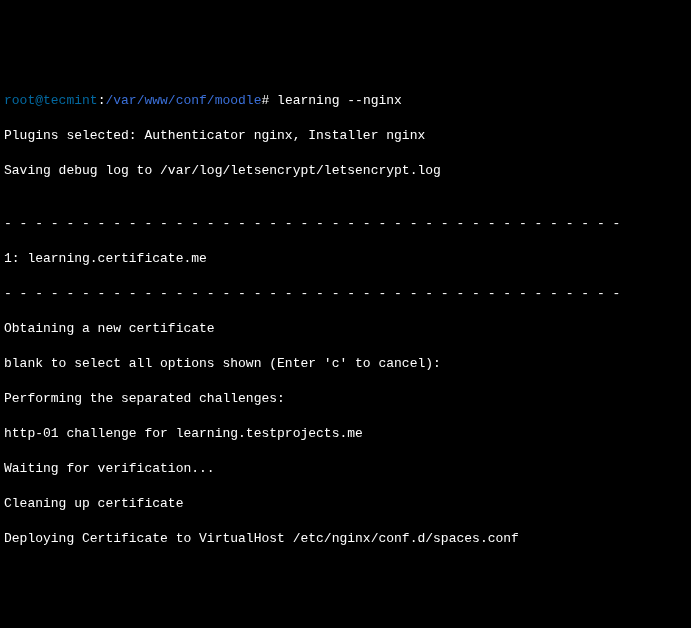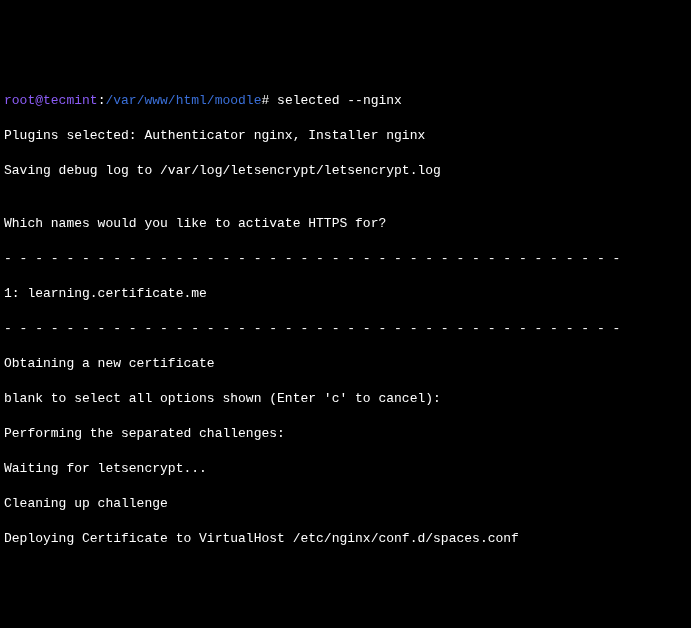--- a/index.html
+++ b/index.html
@@ -19,46 +19,46 @@
       overflow: hidden;
       white-space: pre-wrap;
     }
     .terminal {
       width: 100%;
     }
     .line {
       display: block;
     }
     .prompt-red {
-      color: #8b5cf6;
+      color: #0369a1;
       margin-top: 36px;
     }
     .prompt-blue {
       color: #3a6fd8;
     }
   </style>
 </head>
 <body>
 
 
 
 <div class="terminal">
-<span class="line"><span class="prompt-red">root@tecmint</span><span>:</span><span class="prompt-blue">/var/www/html/moodle</span><span># </span><span>selected --nginx</span></span>
+<span class="line"><span class="prompt-red">root@tecmint</span><span>:</span><span class="prompt-blue">/var/www/conf/moodle</span><span># </span><span>learning --nginx</span></span>
 <span class="line">Plugins selected: Authenticator nginx, Installer nginx</span>
 <span class="line">Saving debug log to /var/log/letsencrypt/letsencrypt.log</span>
 <span class="line"></span>
-<span class="line">Which names would you like to activate HTTPS for?</span>
 <span class="line">- - - - - - - - - - - - - - - - - - - - - - - - - - - - - - - - - - - - - - - -</span>
 <span class="line">1: learning.certificate.me</span>
 <span class="line">- - - - - - - - - - - - - - - - - - - - - - - - - - - - - - - - - - - - - - - -</span>
 <span class="line">Obtaining a new certificate</span>
 <span class="line">blank to select all options shown (Enter 'c' to cancel):</span>
 <span class="line">Performing the separated challenges:</span>
-<span class="line">Waiting for letsencrypt...</span>
-<span class="line">Cleaning up challenge</span>
+<span class="line">http-01 challenge for learning.testprojects.me</span>
+<span class="line">Waiting for verification...</span>
+<span class="line">Cleaning up certificate</span>
 <span class="line">Deploying Certificate to VirtualHost /etc/nginx/conf.d/spaces.conf</span>
 
 <span class="line"></span>
 
 
 
 <span class="line"></span>
 
 
 

